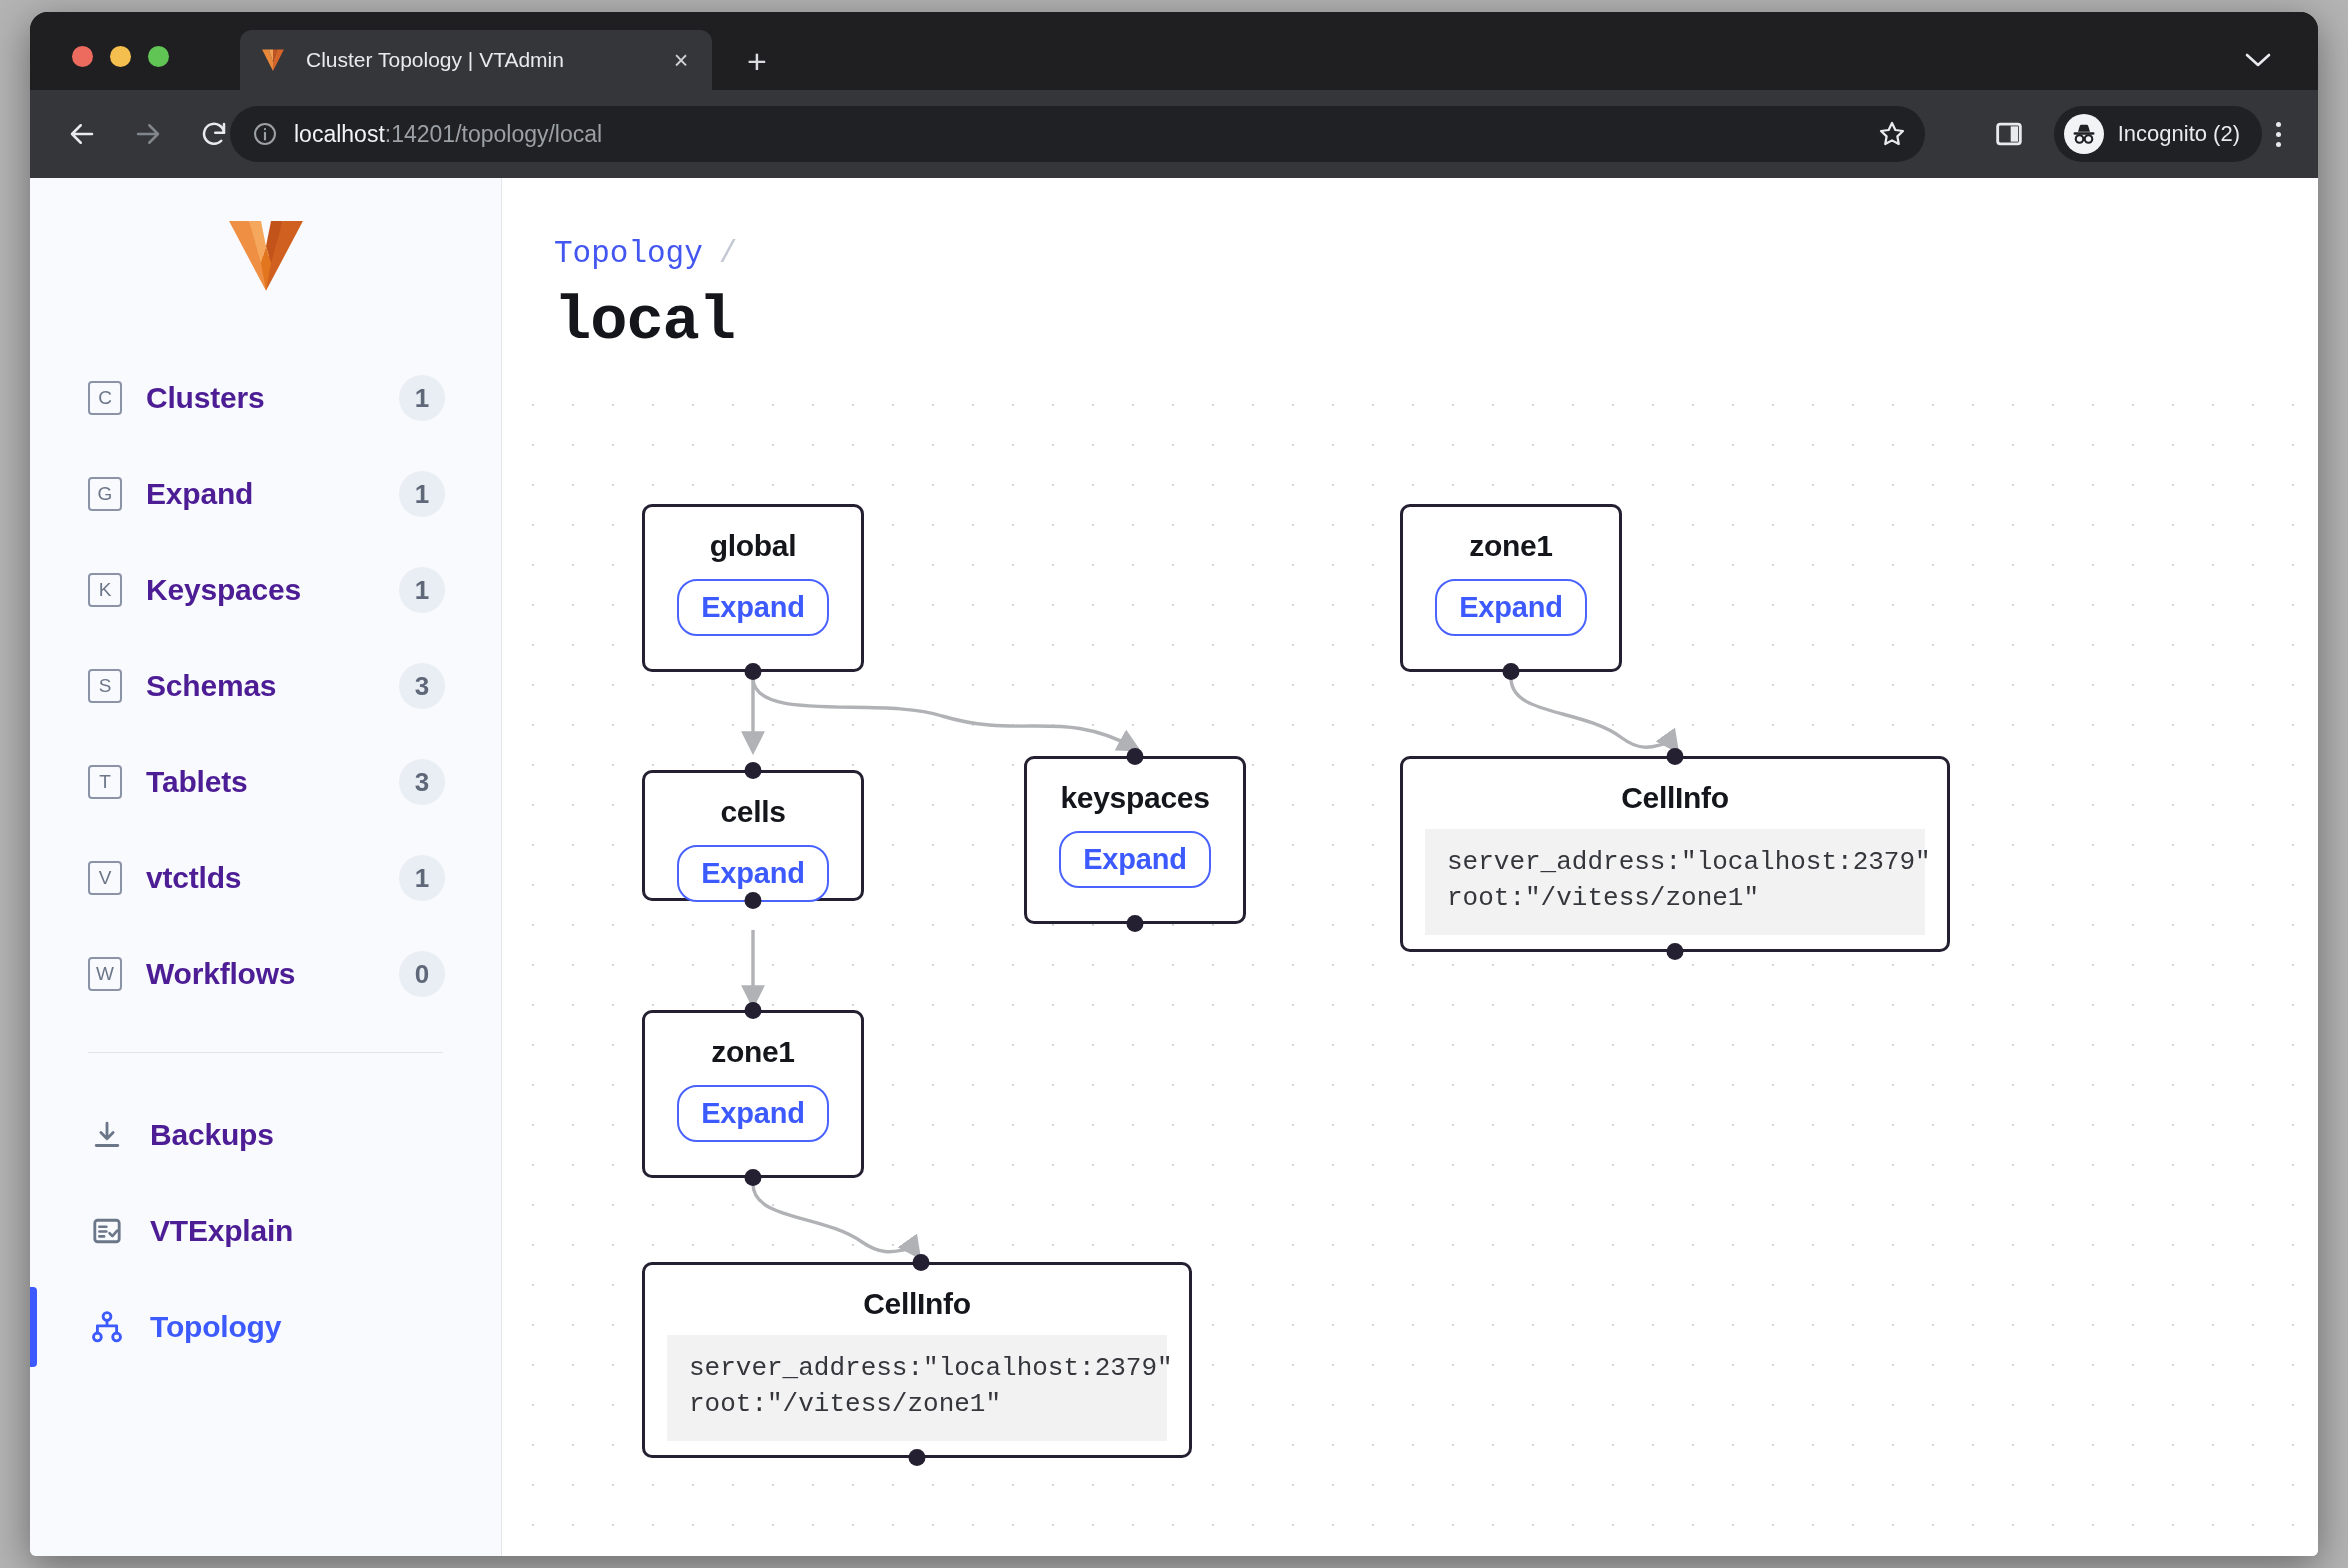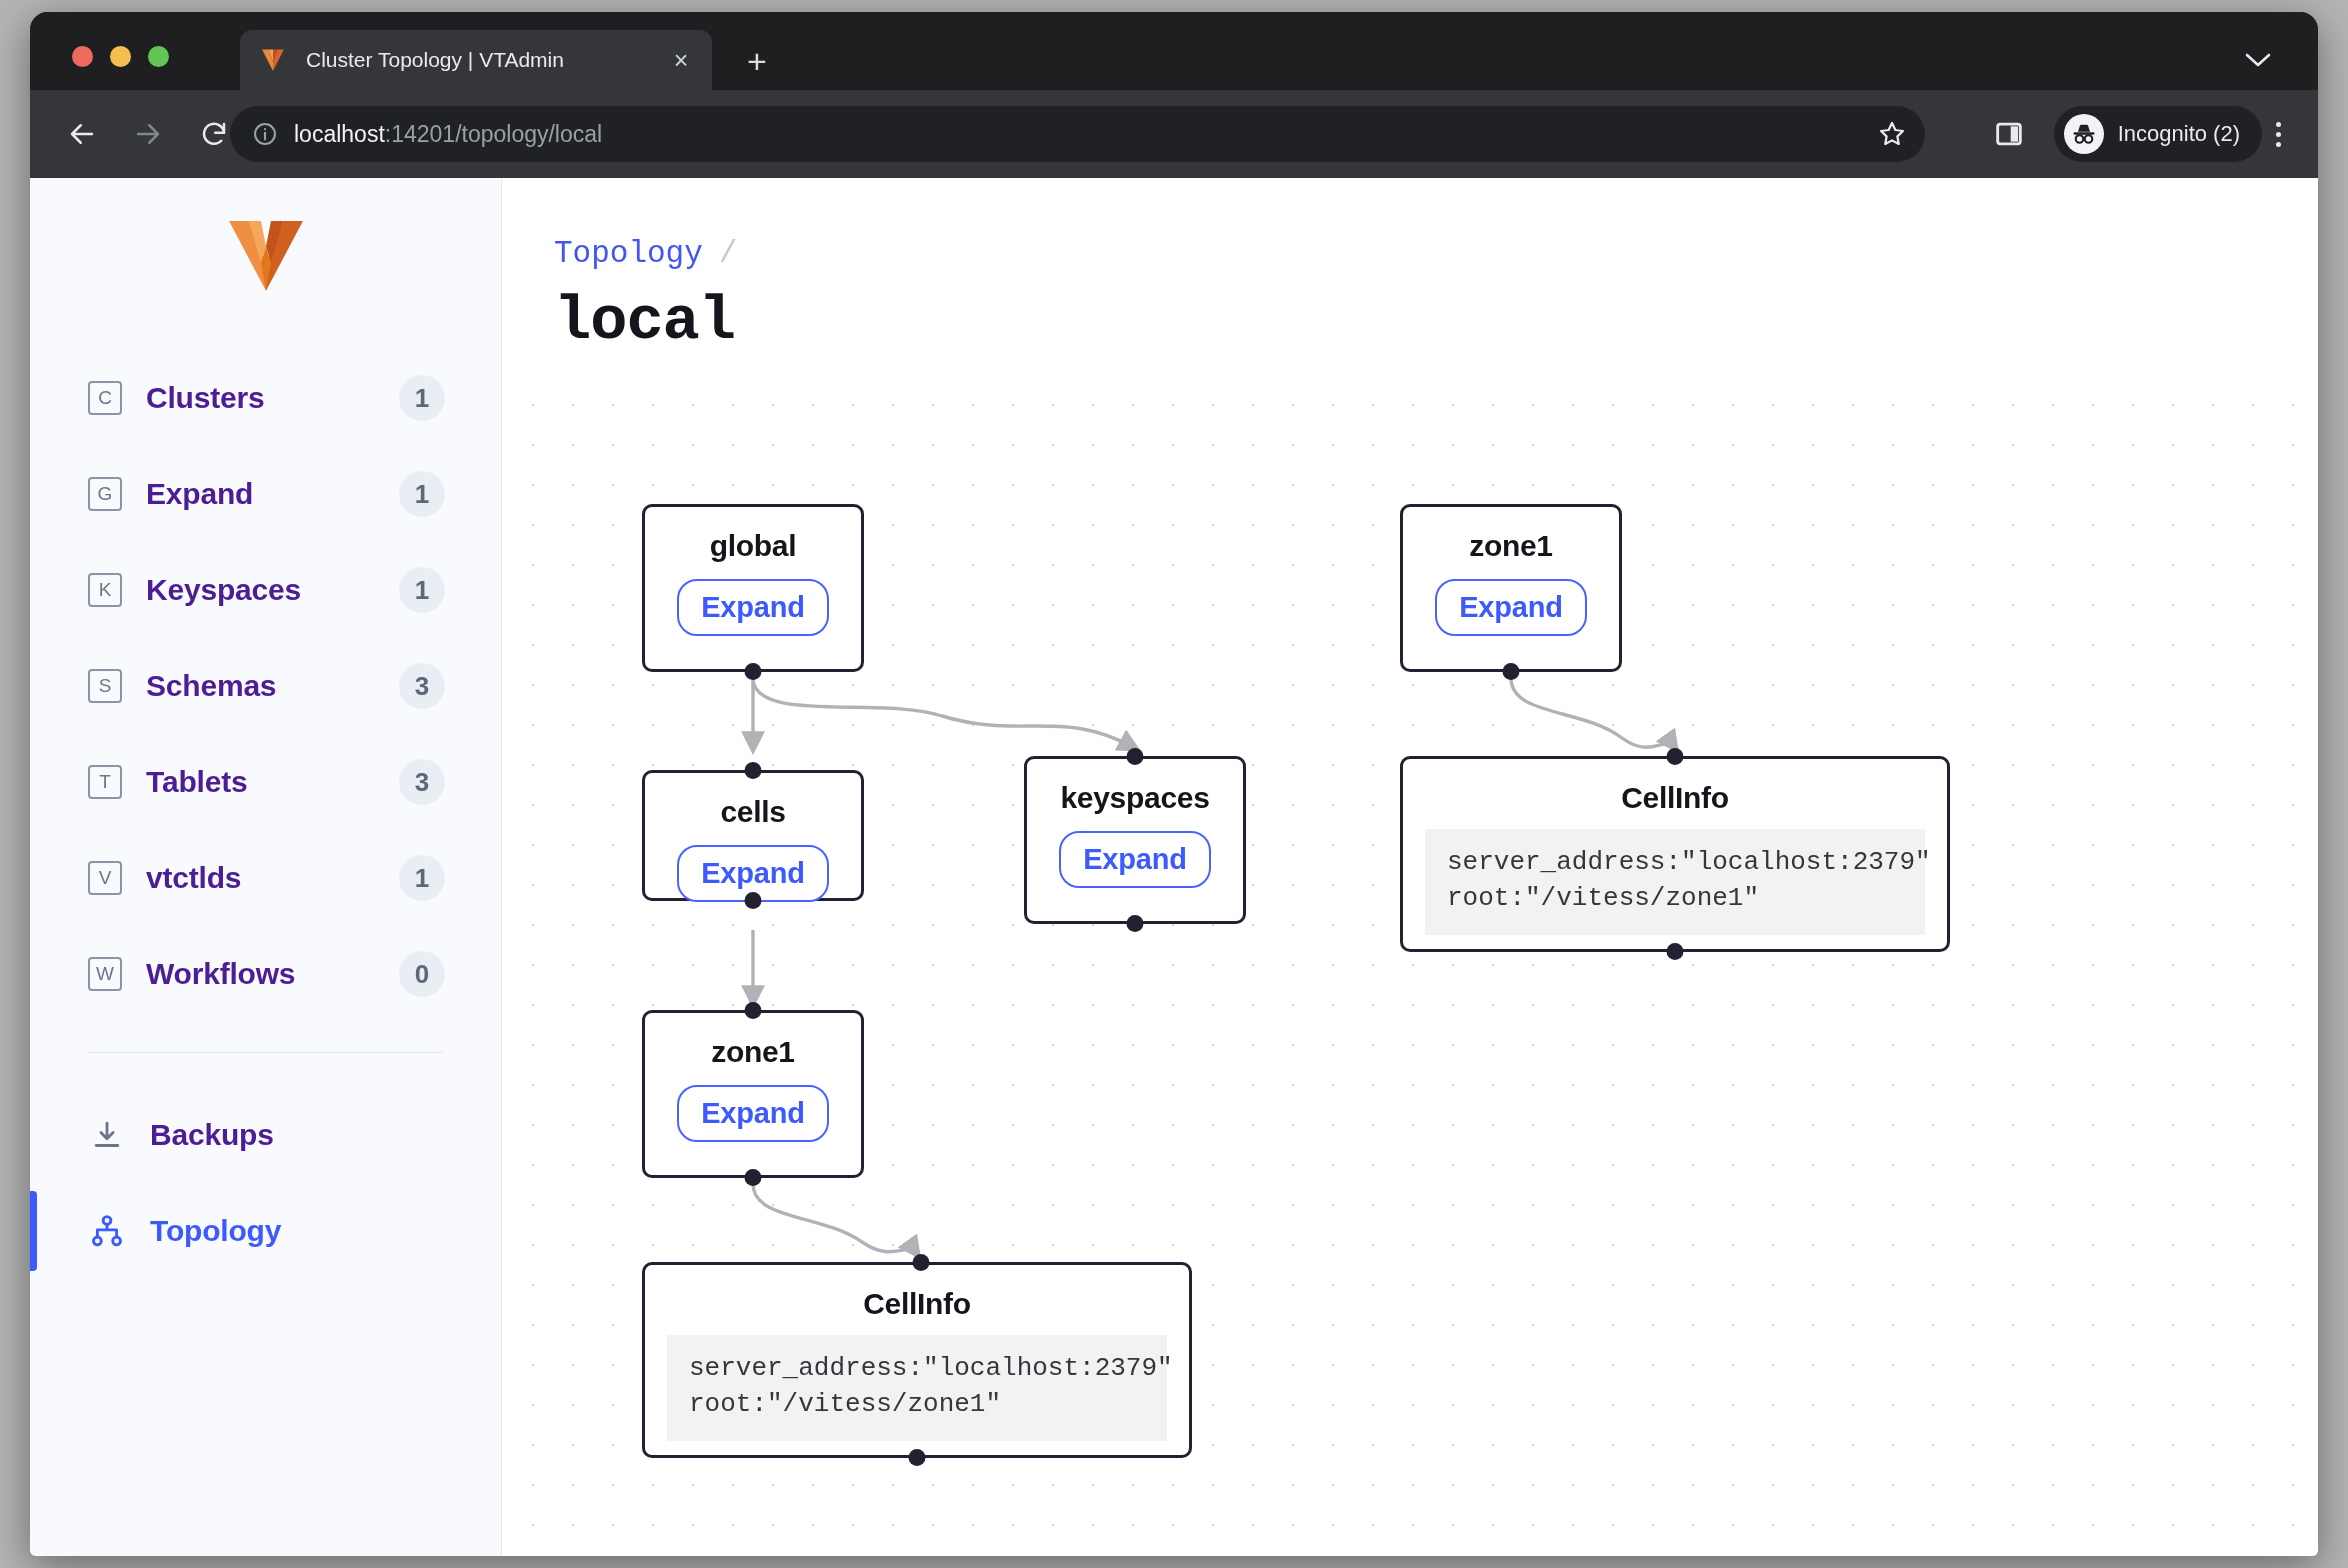--- a/index.html
+++ b/index.html
@@ -445,20 +445,30 @@
       <div class="nav-list">
         <div class="nav-item icon-row">
           <span class="nav-icon">
             <svg width="34" height="34" viewBox="0 0 24 24" fill="none">
               <path d="M12 3.6v11M12 14.6l-4.3-4.3M12 14.6l4.3-4.3" stroke="currentColor" stroke-width="2" stroke-linecap="round" stroke-linejoin="round"></path>
               <path d="M4.4 19.4h15.2" stroke="currentColor" stroke-width="2" stroke-linecap="round"></path>
             </svg>
           </span>
           <span class="nav-label">Backups</span>
         </div>
+        <div class="nav-item icon-row">
+          <span class="nav-icon">
+            <svg width="34" height="34" viewBox="0 0 24 24" fill="none">
+              <rect x="3.4" y="4.4" width="17.2" height="15.2" rx="2" stroke="currentColor" stroke-width="2"></rect>
+              <path d="M6.6 9h5M6.6 12.4h5M6.6 15.8h3.4" stroke="currentColor" stroke-width="1.8" stroke-linecap="round"></path>
+              <path d="M13.8 13.6l2 2 3.4-3.8" stroke="currentColor" stroke-width="1.9" stroke-linecap="round" stroke-linejoin="round"></path>
+            </svg>
+          </span>
+          <span class="nav-label">VTExplain</span>
+        </div>
         <div class="nav-item icon-row active">
           <span class="nav-icon">
             <svg width="36" height="36" viewBox="0 0 24 24" fill="none">
               <circle cx="12" cy="5" r="2.6" stroke="currentColor" stroke-width="1.9"></circle>
               <circle cx="5.6" cy="18.6" r="2.6" stroke="currentColor" stroke-width="1.9"></circle>
               <circle cx="18.4" cy="18.6" r="2.6" stroke="currentColor" stroke-width="1.9"></circle>
               <path d="M12 7.6v3.6M5.6 16V11.2h12.8V16" stroke="currentColor" stroke-width="1.9" stroke-linecap="round" stroke-linejoin="round"></path>
             </svg>
           </span>
           <span class="nav-label">Topology</span>

